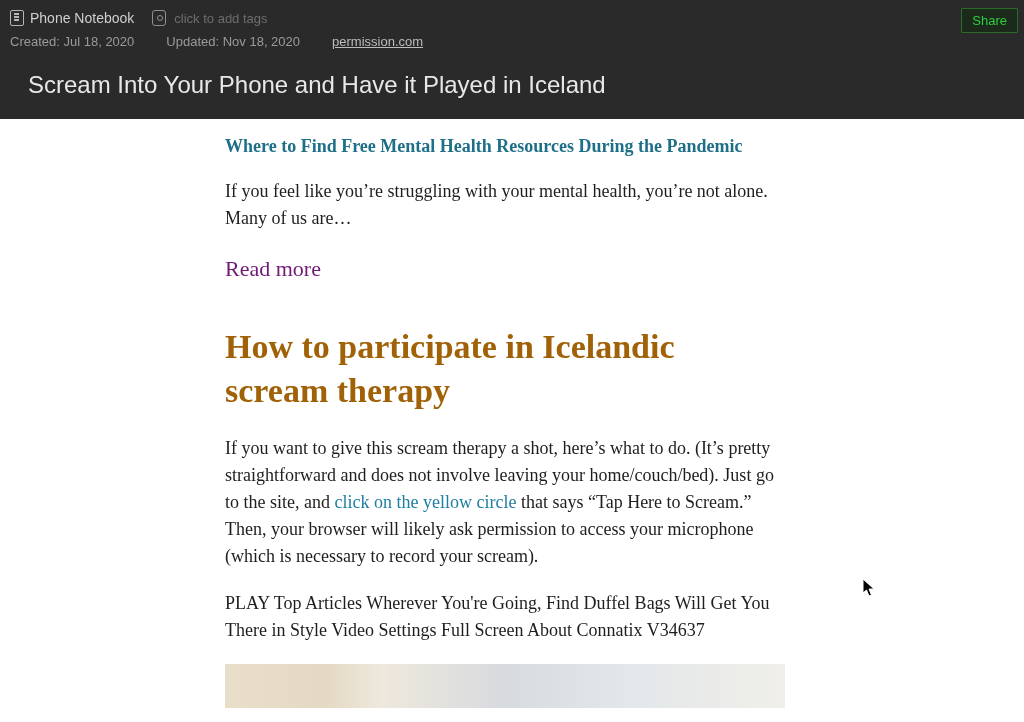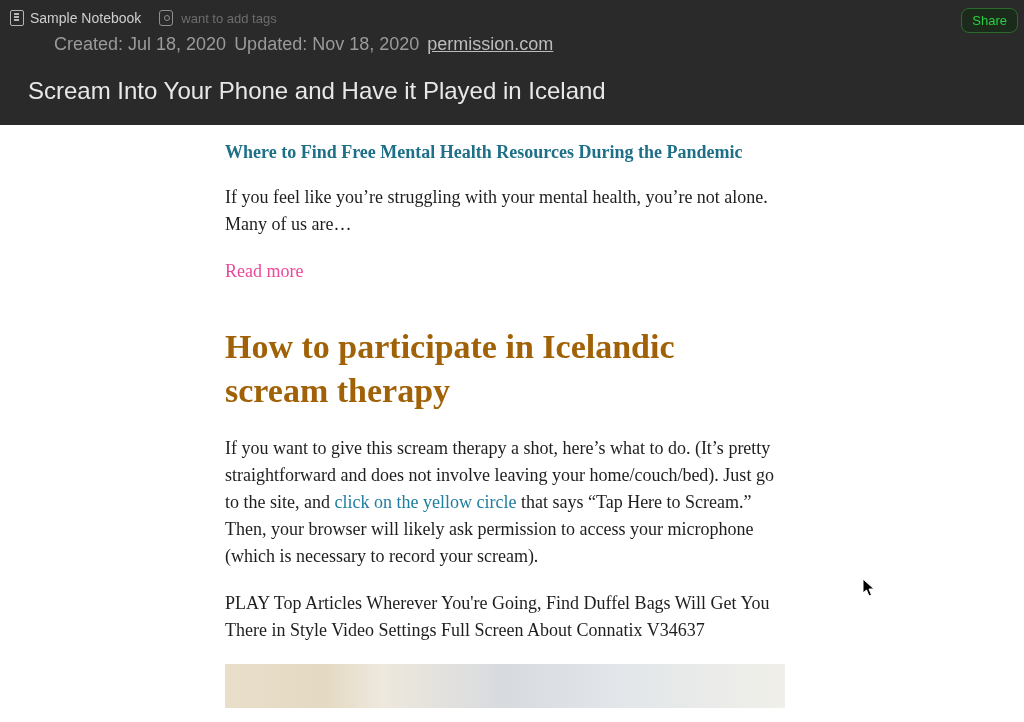--- a/index.html
+++ b/index.html
@@ -67,33 +67,32 @@
       color: #6d6d6d;
       font-size: 13px;
     }
     .share-btn {
       position: absolute;
       right: 6px;
       top: 8px;
       background: #1b2a1b;
       color: #2ecc40;
       border: 1px solid #2a6b2a;
-      border-radius: 8px;
+      border-radius: 1px;
       padding: 4px 10px;
       font-size: 13px;
       cursor: pointer;
     }
     .meta-row {
       display: flex;
       align-items: center;
-      gap: 8px;
+      gap: 32px;
       padding: 0 10px 14px 10px;
-      font-size: 18px;
+      font-size: 13px;
       color: #9a9a9a;
-      margin-left: 44px;
     }
     .meta-link {
       color: #bcbcbc;
       text-decoration: underline;
     }
     .title-row {
       padding: 8px 20px 20px 28px;
     }
     .note-title {
       color: #e8e8e8;
@@ -119,24 +118,24 @@
       color: #1e6f88;
       font-weight: 700;
       font-size: 18px;
       display: block;
       margin: 4px 0 18px 0;
     }
     .para {
       margin-bottom: 20px;
     }
     .read-more {
-      color: #ec4899;
+      color: #701a75;
       display: inline-block;
       margin-bottom: 30px;
-      font-size: 18px;
+      font-size: 22px;
     }
     .h2 {
       font-size: 34px;
       font-weight: 600;
       line-height: 1.3;
       margin: 10px 0 22px 0;
       color: #a16207;
       font-family: Georgia, "Times New Roman", serif;
     }
     .inline-link {
@@ -163,23 +162,23 @@
       pointer-events: none;
     }
     .cursor svg { display:block; }
   </style>
 </head>
 <body>
 
 <div class="header-dark">
   <div class="top-row">
     <span class="notebook-icon"></span>
-    <span class="notebook-name">Sample Notebook</span>
+    <span class="notebook-name">Phone Notebook</span>
     <span class="tag-icon"></span>
-    <span class="tags-placeholder">want to add tags</span>
+    <span class="tags-placeholder">click to add tags</span>
     <button class="share-btn">Share</button>
   </div>
   <div class="meta-row">
     <span>Created: Jul 18, 2020</span>
     <span>Updated: Nov 18, 2020</span>
     <a class="meta-link">permission.com</a>
   </div>
   <div class="title-row">
     <h1 class="note-title">Scream Into Your Phone and Have it Played in Iceland</h1>
   </div>

